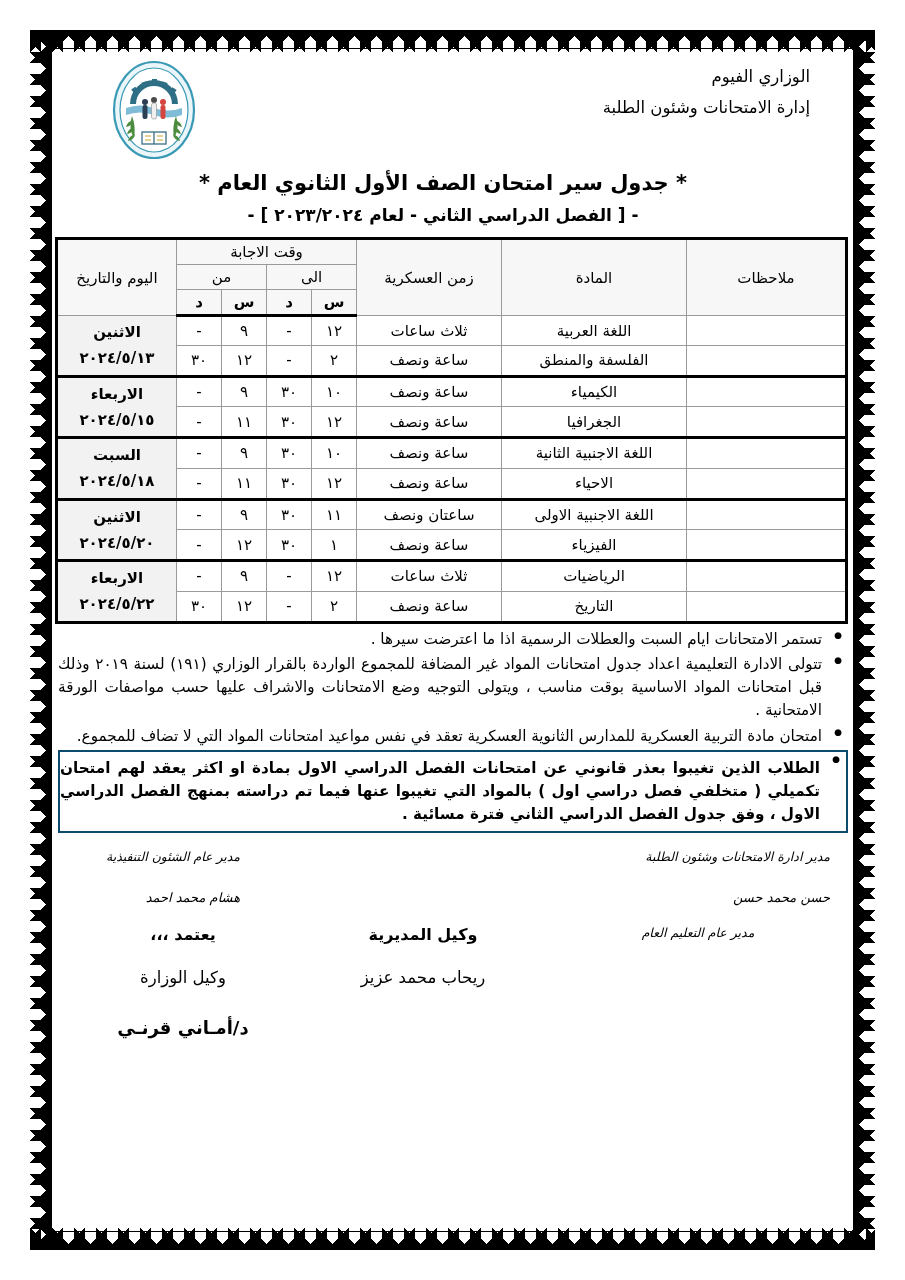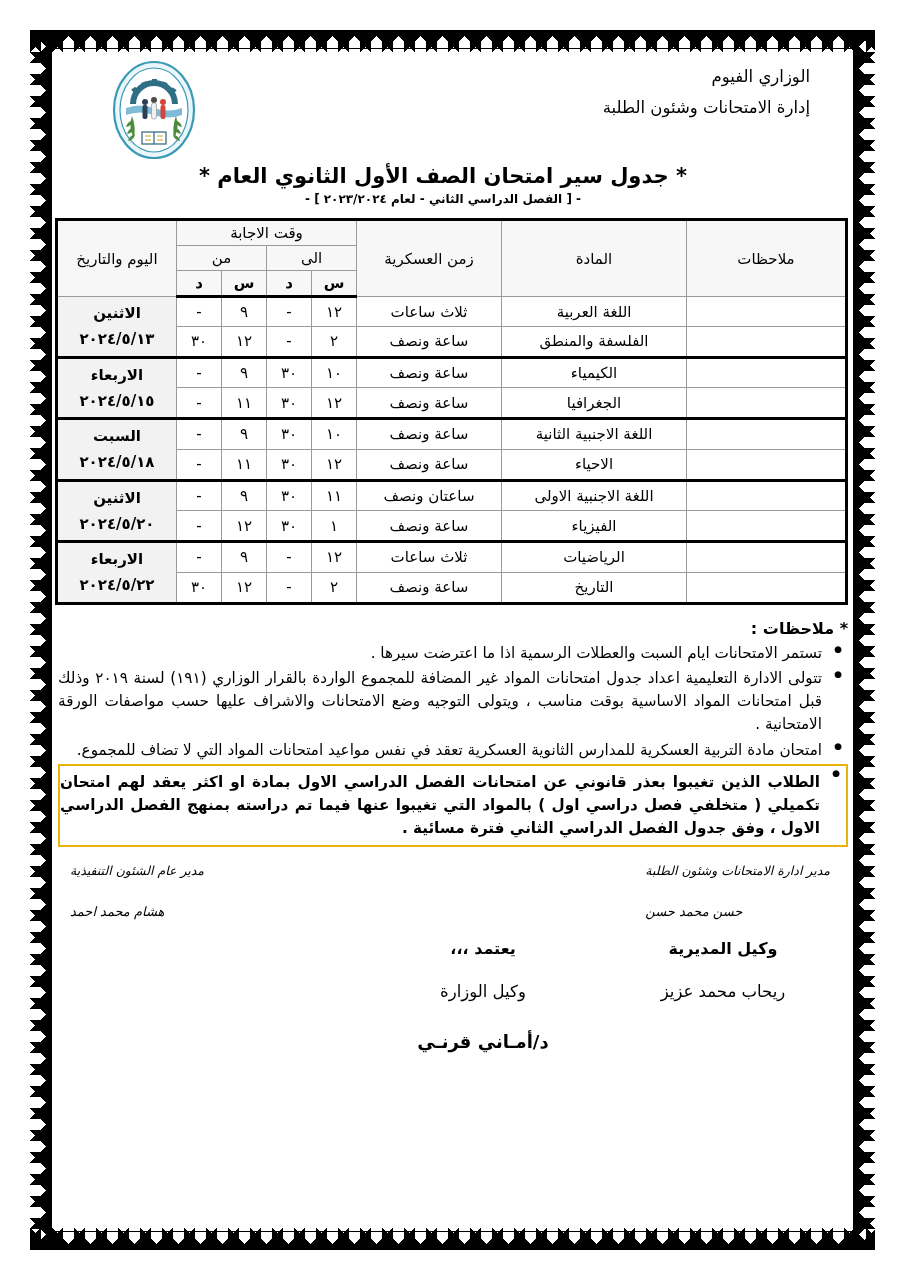--- a/index.html
+++ b/index.html
@@ -75,28 +75,28 @@
     position: absolute;
     left: 44px; top: 6px;
     width: 104px; height: 104px;
   }
 
   
   .title1 {
     text-align: center;
     font-size: 21px;
     font-weight: bold;
-    margin-top: 4px;
+    margin-top: 11px;
     padding-right: 20px;
   }
   .title2 {
     text-align: center;
-    font-size: 12px;
+    font-size: 17px;
     font-weight: bold;
-    margin-top: 4px;
+    margin-top: 10px;
     margin-bottom: 12px;
     padding-right: 20px;
   }
 
   
   table.sched {
     width: 790px;
     border-collapse: collapse;
     table-layout: fixed;
     background: #fff;
@@ -145,36 +145,36 @@
     line-height: 1.5;
     text-align: justify;
   }
   ul.notes > li::before {
     content: "\25CF";
     position: absolute;
     right: 6px; top: 1px;
     font-size: 9px;
   }
   li.boxed {
-    border: 2px solid #eab308;
+    border: 2px solid #0c4a6e;
     padding: 5px 26px 5px 0;
     font-weight: bold;
     font-size: 14.6px;
     line-height: 1.62;
   }
   li.boxed::before { right: 8px; top: 7px; }
 
   
   .sig-row {
     display: flex;
     justify-content: space-between;
     margin-top: 16px;
     padding: 0 18px 0 12px;
   }
-  .sig-col { text-align: left; flex: 0 0 auto; }
+  .sig-col { text-align: right; flex: 0 0 auto; margin-left: 36px; }
   .sig-title {
     font-family: "DejaVu Serif", "Liberation Serif", serif;
     font-size: 12.5px;
     font-style: italic;
     white-space: nowrap;
   }
   .sig-name {
     font-family: "DejaVu Serif", "Liberation Serif", serif;
     font-size: 13px;
     font-style: italic;
@@ -406,40 +406,42 @@
           <td class="subj">التاريخ</td>
           <td class="dur">ساعة ونصف</td>
           <td class="num">٢</td>
           <td class="num">-</td>
           <td class="num">١٢</td>
           <td class="num">٣٠</td>
         </tr>
       </tbody>
   </table>
 
-  <div class="notes-title">* ملاحظات :</div>
   <ul class="notes" id="notes-list">
       <li>تستمر الامتحانات ايام السبت والعطلات الرسمية اذا ما اعترضت سيرها .</li>
       <li>تتولى الادارة التعليمية اعداد جدول امتحانات المواد غير المضافة للمجموع الواردة بالقرار الوزاري (١٩١) لسنة ٢٠١٩ وذلك قبل امتحانات المواد الاساسية بوقت مناسب ، ويتولى التوجيه وضع الامتحانات والاشراف عليها حسب مواصفات الورقة الامتحانية .</li>
       <li>امتحان مادة التربية العسكرية للمدارس الثانوية العسكرية تعقد في نفس مواعيد امتحانات المواد التي لا تضاف للمجموع.</li>
       <li class="boxed">الطلاب الذين تغيبوا بعذر قانوني عن امتحانات الفصل الدراسي الاول بمادة او اكثر يعقد لهم امتحان تكميلي ( متخلفي فصل دراسي اول ) بالمواد التي تغيبوا عنها فيما تم دراسته بمنهج الفصل الدراسي الاول ، وفق جدول الفصل الدراسي الثاني فترة مسائية .</li>
     </ul>
 
   <div class="sig-row">
     <div class="sig-col">
       <div class="sig-title">مدير ادارة الامتحانات وشئون الطلبة</div>
       <div class="sig-name">حسن محمد حسن</div>
     </div>
     <div class="sig-col">
       <div class="sig-title">مدير عام الشئون التنفيذية</div>
       <div class="sig-name">هشام محمد احمد</div>
     </div>
   </div>
 
   <div class="sig-row2">
+    <div class="c-right">
+      <div class="lbl-serif">مدير عام التعليم العام</div>
+    </div>
     <div class="c-mid">
       <div class="lbl-bold">وكيل المديرية</div>
       <div class="nm-bold">ريحاب  محمد عزيز</div>
     </div>
     <div class="c-left">
       <div class="lbl-bold">يعتمد ،،،</div>
       <div class="nm-bold">وكيل الوزارة</div>
       <div class="nm-final">د/أمـاني قرنـي</div>
     </div>
   </div>

